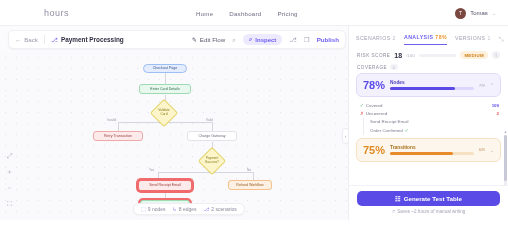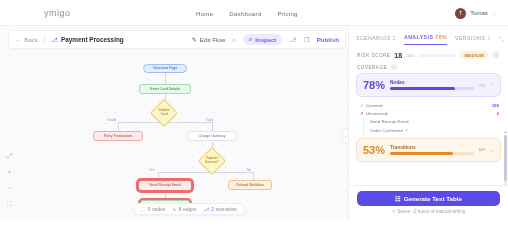--- a/index.html
+++ b/index.html
@@ -175,21 +175,21 @@
   .scrollbar { position: absolute; right: 1.5px; top: 62px; width: 2.5px; height: 110px; background: #ececf2; border-radius: 2px; }
   .scrollthumb { position: absolute; right: 1.5px; top: 62px; width: 2.5px; height: 46px; background: #c8c8d6; border-radius: 2px; }
   .sc-arrow { position: absolute; right: 0.5px; font-size: 4px; color: #b5b5c5; }
 </style>
 </head>
 <body>
 
 <div class="app">
 
   <div class="topnav">
-    <div class="brand">ymigo</div>
+    <div class="brand">hours</div>
     <div class="navlinks">
       <span class="navlink">Home</span>
       <span class="navlink">Dashboard</span>
       <span class="navlink">Pricing</span>
     </div>
     <div class="userbox">
       <span class="avatar">T</span>
       <span class="uname">Tomas</span>
       <span class="chev">⌄</span>
     </div>
@@ -349,21 +349,21 @@
           <span>Send Receipt Email</span>
         </div>
         <div class="leaf">
           <span>Order Confirmed</span>
           <span class="tick">✓</span>
         </div>
       </div>
 
       <div class="mcard orange">
         <div class="mc-top">
-          <span class="mc-pct">53%</span>
+          <span class="mc-pct">75%</span>
           <span class="mc-mid">
             <span class="mc-name" style="display:block">Transitions</span>
             <span class="mc-bar" style="display:block">
               <span class="mc-fill" style="display:block"></span>
             </span>
           </span>
           <span class="mc-frac">6/8</span>
           <span class="mc-chev">⌄</span>
         </div>
       </div>

